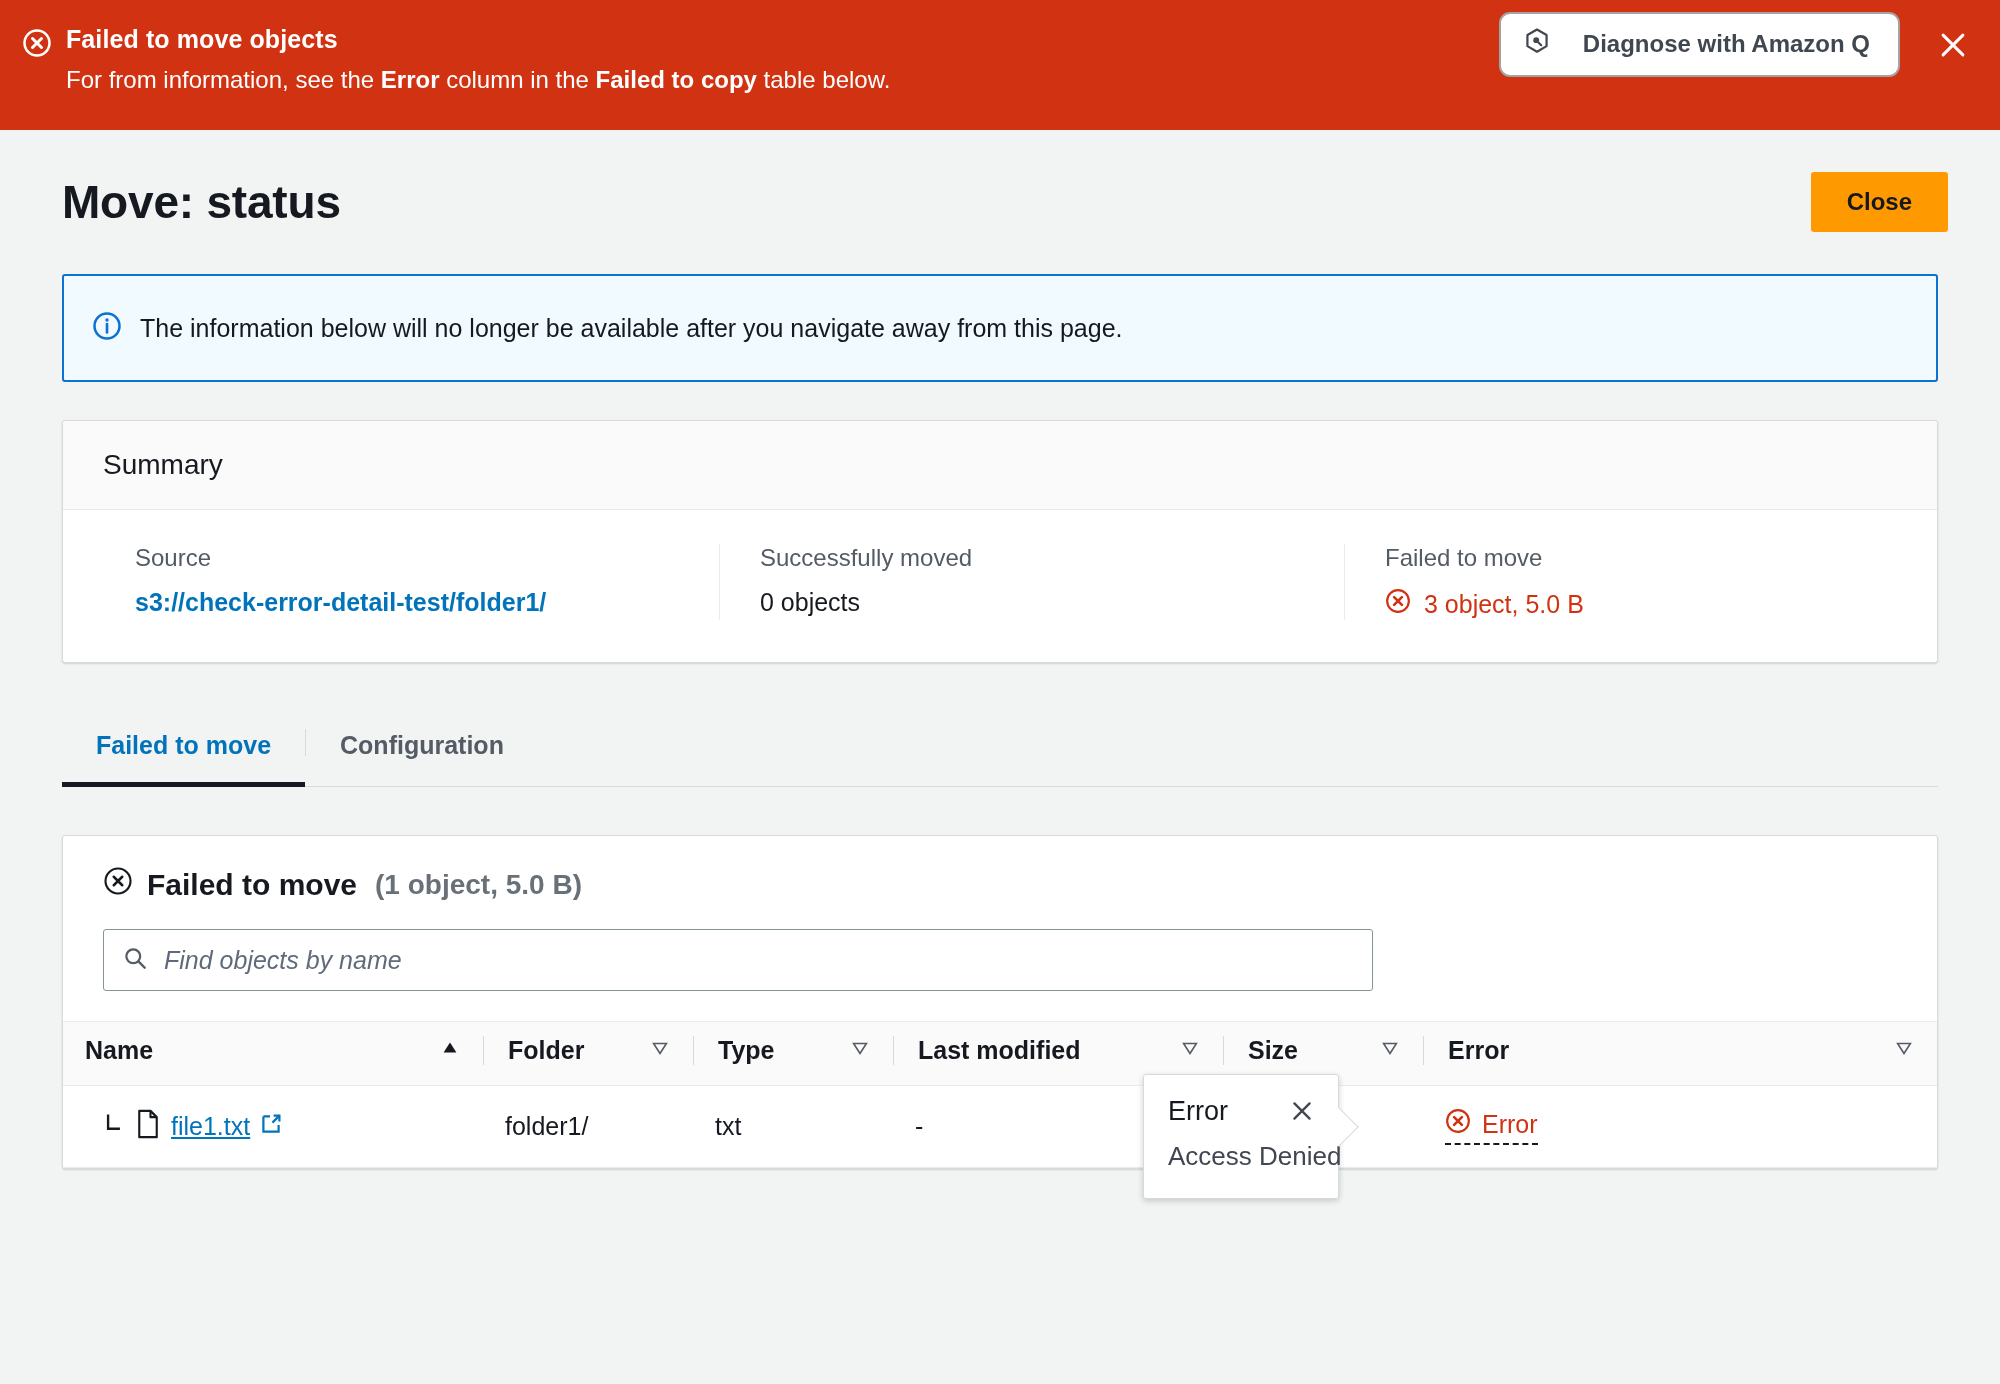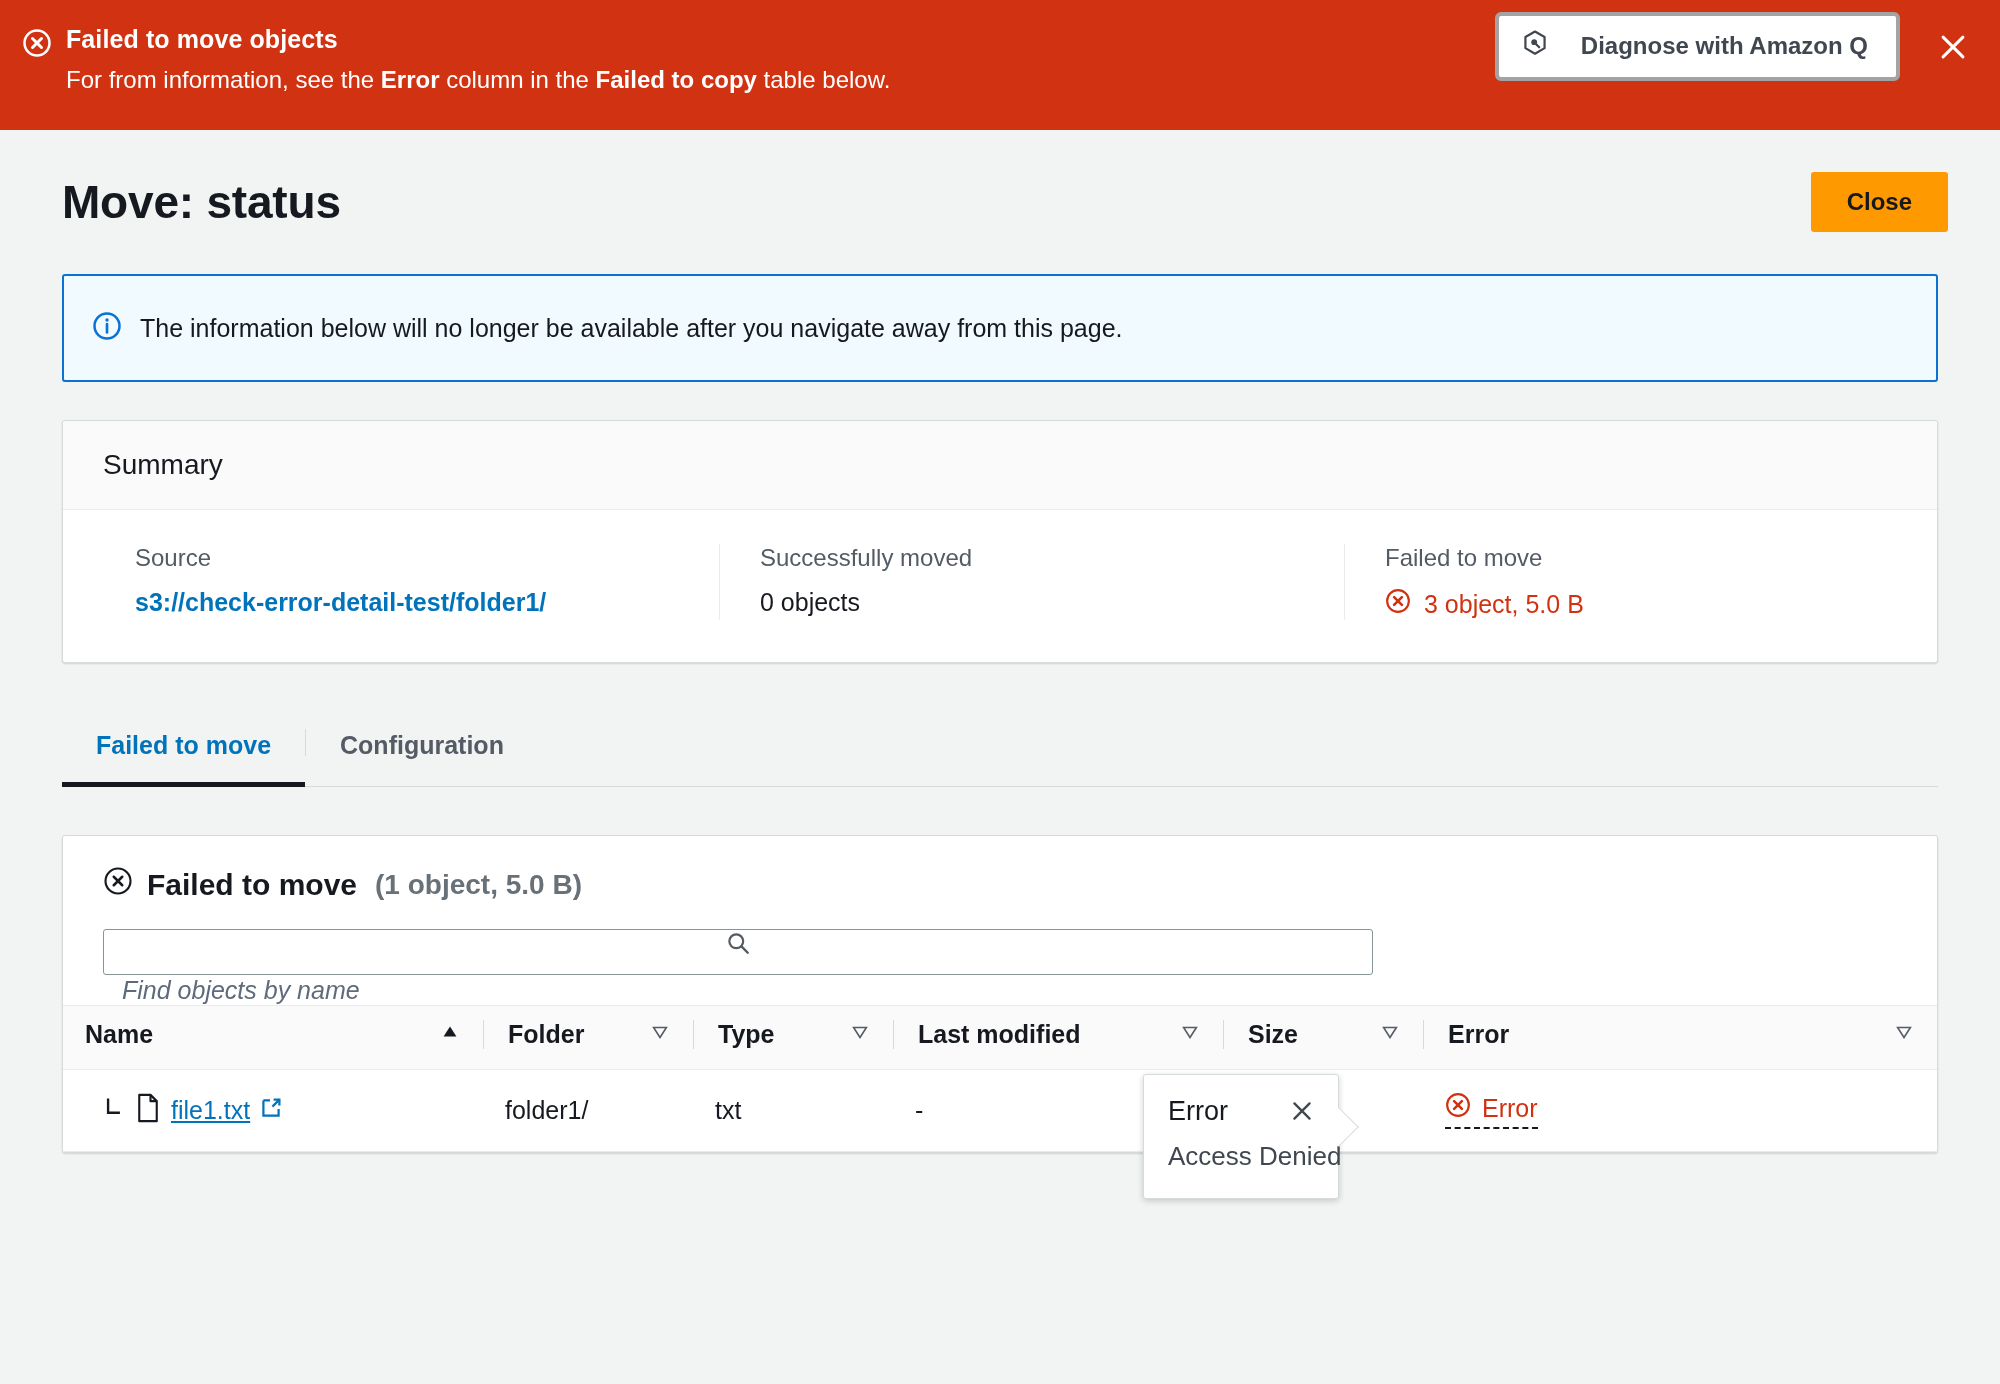--- a/index.html
+++ b/index.html
@@ -28,21 +28,21 @@
   }
   .banner-sub {
     font-size: 24px; line-height: 1.35; margin-top: 9px; font-weight: 400;
   }
   .banner-sub b { font-weight: bold; }
   .banner-actions {
     position: absolute; top: 12px; right: 24px;
     display: flex; align-items: center; gap: 30px;
   }
   .q-button {
-    background: #ffffff; border: 4px solid #a3a3a3; border-radius: 6px;
+    background: #ffffff; border: 2px solid #a3a3a3; border-radius: 11px;
     color: #414750; font-size: 24px; font-weight: bold;
     padding: 13px 28px 14px 22px;
     display: flex; align-items: center; gap: 32px;
     cursor: pointer; white-space: nowrap;
   }
   .banner-close {
     background: none; border: none; color: #ffffff;
     font-size: 0; line-height: 0; cursor: pointer; padding: 6px;
   }
 
@@ -107,22 +107,22 @@
   .tab-sep { width: 1px; background: #d5dbdb; margin: 4px 0 30px 0; }
 
   
   .table-card { margin-top: 48px; position: relative; }
   .table-head { padding: 30px 40px 0 40px; }
   .table-head-title { font-size: 30px; font-weight: bold; display: flex; align-items: center; gap: 14px; }
   .table-head-count { font-size: 28px; font-weight: bold; color: #687078; margin-left: 4px; }
   .search-wrap { padding: 26px 40px 30px 40px; }
   .search-box {
     border: 1px solid #879596; border-radius: 3px; background: #fff;
-    height: 46px; display: flex; align-items: center; gap: 16px;
-    padding: 0 18px; max-width: 1270px; flex-direction: column;
+    height: 62px; display: flex; align-items: center; gap: 16px;
+    padding: 0 18px; max-width: 1270px;
   }
   .search-input {
     border: none; outline: none; background: transparent;
     font-family: "Liberation Sans", sans-serif;
     font-size: 25px; font-style: italic; color: #5f6b7a; width: 100%;
   }
   .search-input::placeholder { color: #5f6b7a; font-style: italic; opacity: 1; }
 
   table.objects { width: 100%; border-collapse: collapse; table-layout: fixed; }
   table.objects thead th {

